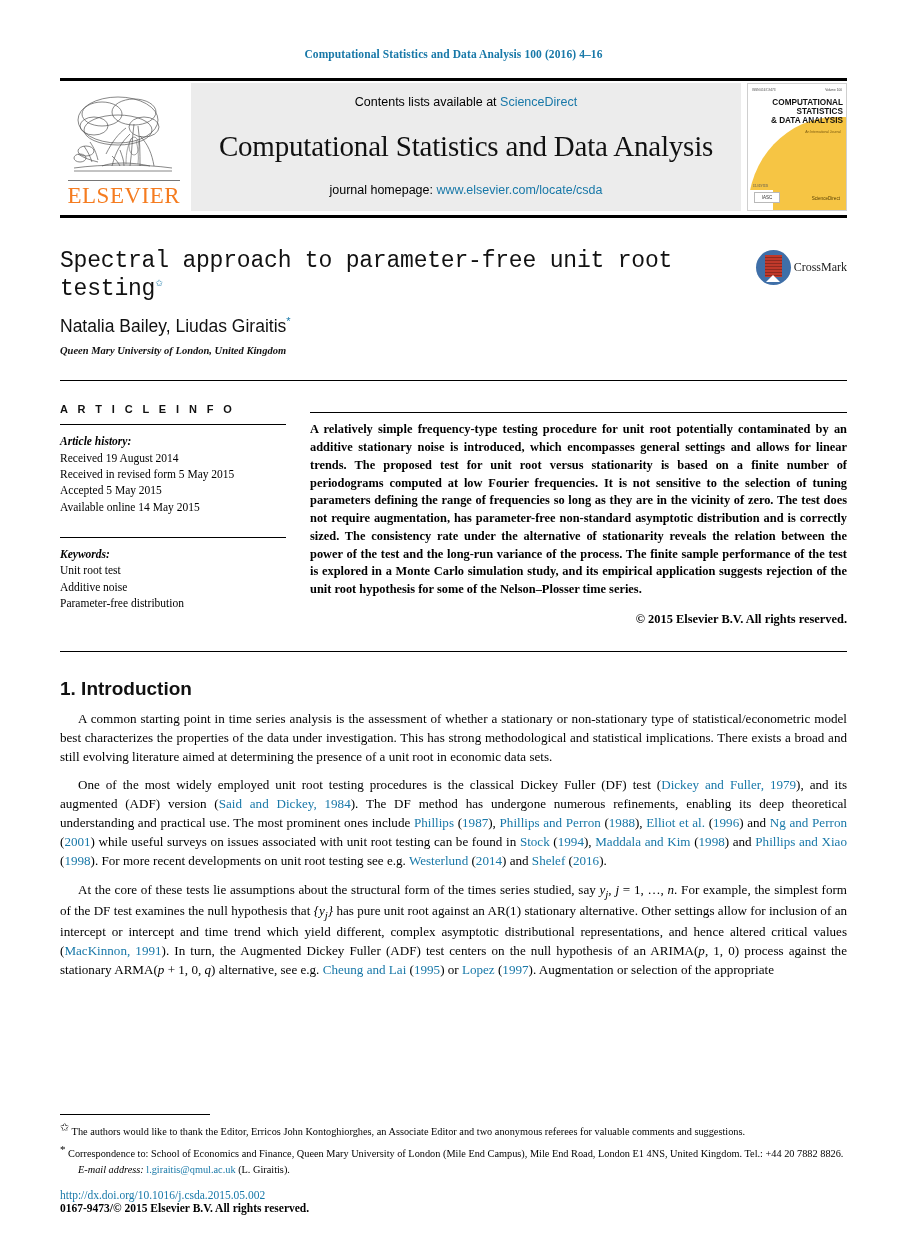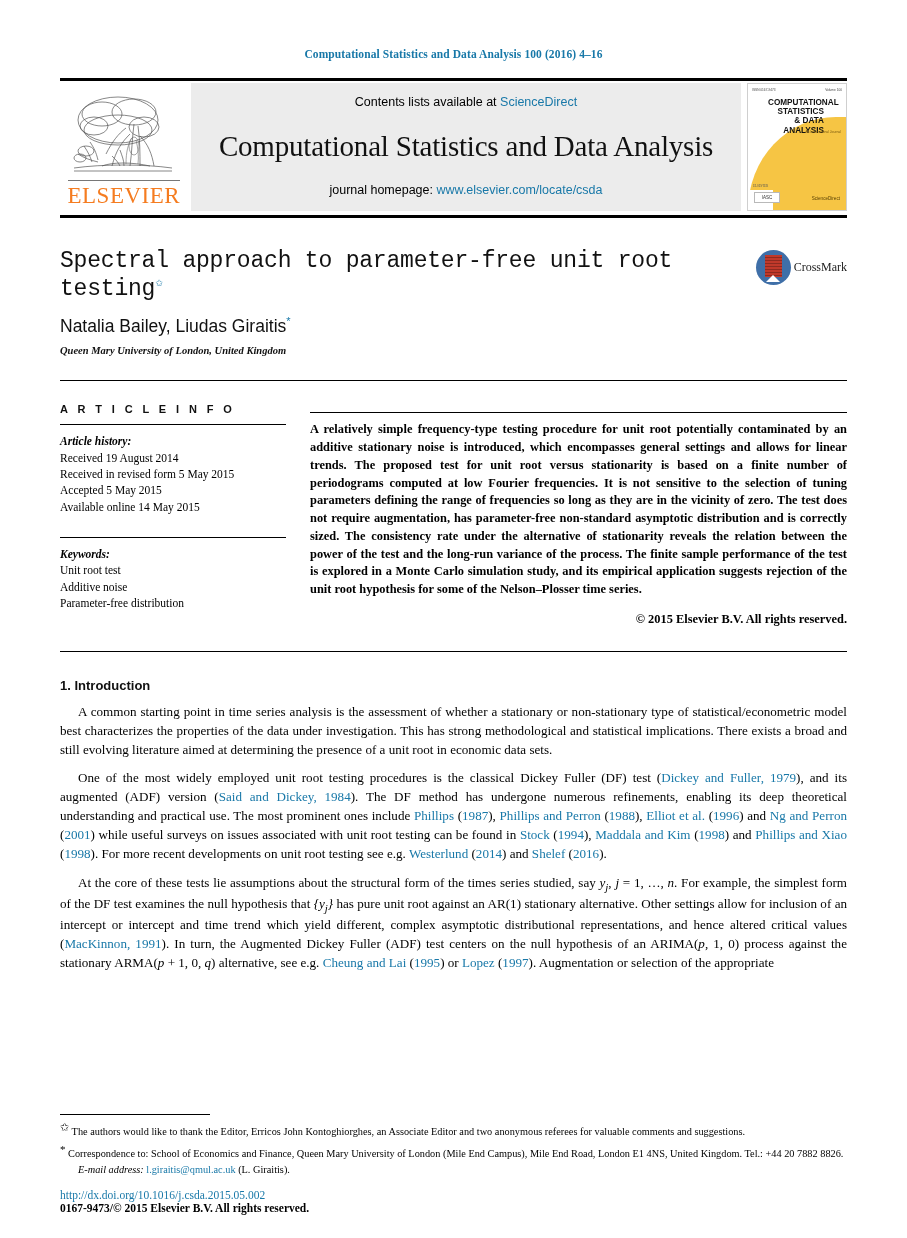--- a/index.html
+++ b/index.html
@@ -94,21 +94,21 @@
   .cover-curve2 {
     position: absolute; left: 0; bottom: 0; width: 26%; height: 16%;
     background: #fff;
   }
   .cover-hdr {
     position: absolute; top: 4px; left: 4px; right: 4px;
     font-family: "Liberation Sans", sans-serif;
     font-size: 3.2px; color: #444; display: flex; justify-content: space-between;
   }
   .cover-titles {
-    position: absolute; top: 14px; right: 22px; left: 20px;
+    position: absolute; top: 14px; right: 3px; left: 20px;
     text-align: right;
     font-family: "Liberation Sans", sans-serif;
     font-weight: bold; font-size: 8.2px; line-height: 1.12; color: #111;
   }
   .cover-sub {
     position: absolute; top: 46px; right: 5px; left: 14px;
     text-align: right; font-size: 3.4px; color: #7a5a10;
     font-family: "Liberation Sans", sans-serif;
   }
   .cover-badge {
@@ -195,21 +195,21 @@
     line-height: 1.43;
     text-align: justify;
     font-weight: bold;
   }
   .abs-copy { text-align: right; font-weight: bold; font-size: 12.4px; margin-top: 13px; }
 
   
   .body-rule { border-top: 1px solid #000; margin-top: 24px; }
   .h2 {
     font-family: "Liberation Sans", sans-serif;
-    font-size: 13px;
+    font-size: 19px;
     font-weight: bold;
     margin: 26px 0 0;
     color: #111;
   }
   p.para {
     font-family: "Liberation Serif", serif;
     font-size: 13.1px;
     line-height: 1.44;
     text-align: justify;
     margin: 10px 0 0;

